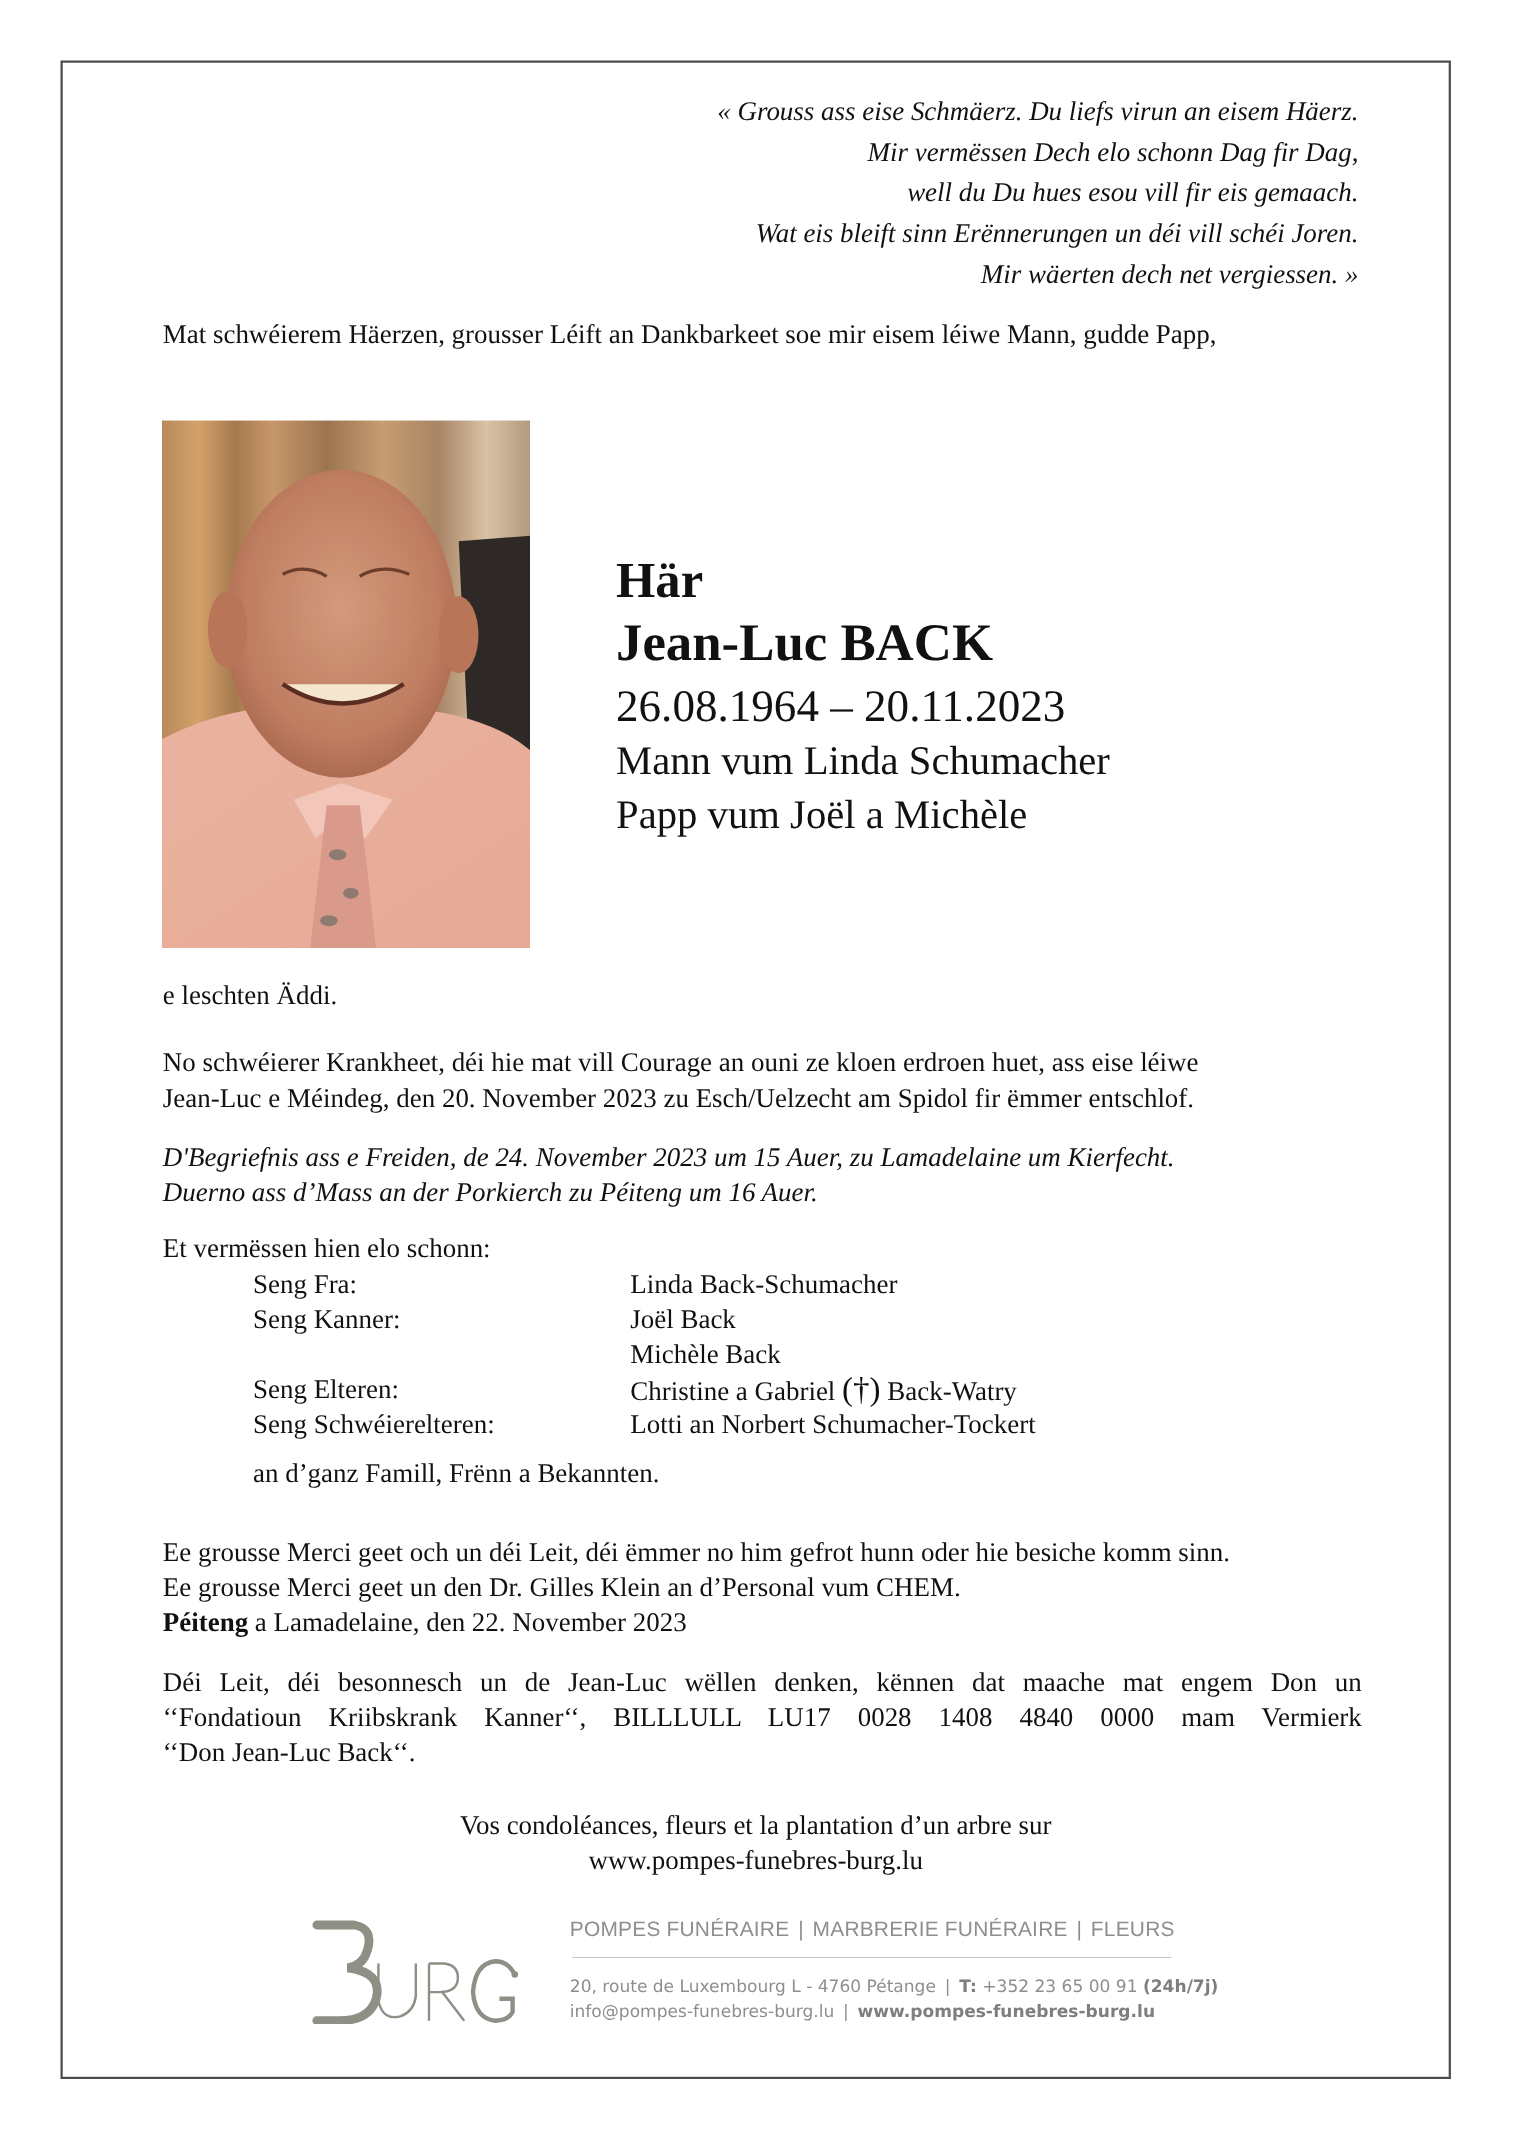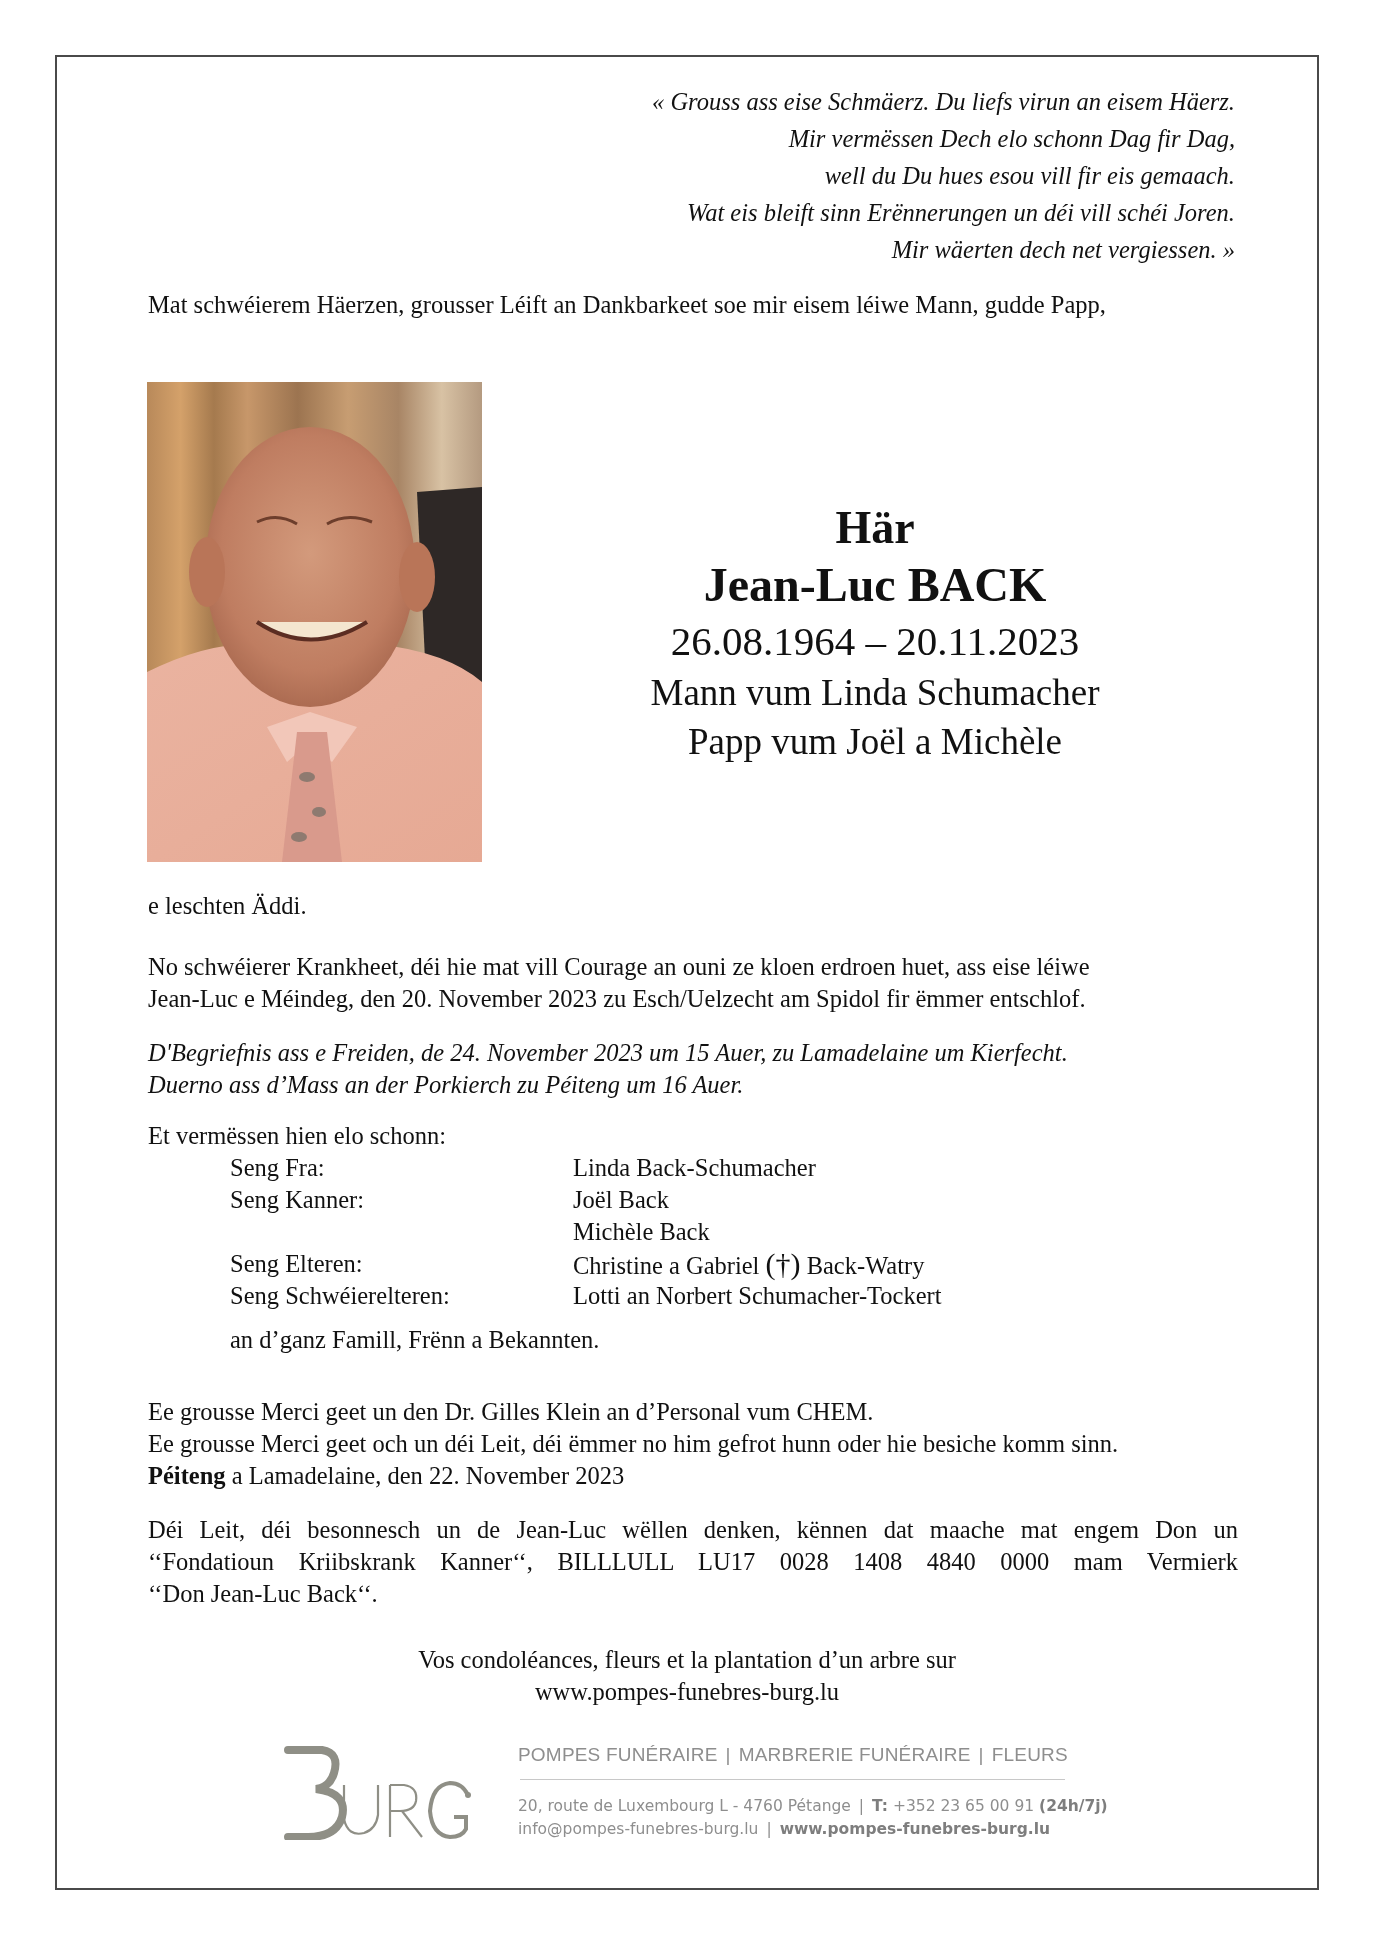--- a/index.html
+++ b/index.html
@@ -8,21 +8,21 @@
   .frame { position: absolute; left: 55px; top: 55px; width: 1264px; height: 1835px;
            border: 2px solid #4a4a4a; box-sizing: border-box; }
   .quote { position: absolute; right: 142px; top: 83px; text-align: right;
            font-style: italic; font-size: 24.5px; line-height: 37px; }
   .quote div { white-space: nowrap; }
   .para { position: absolute; left: 148px; width: 1090px; font-size: 24.5px; line-height: 32px; }
   .para .ln { white-space: nowrap; }
 
   .photo { position: absolute; left: 147px; top: 382px; width: 335px; height: 480px; overflow: hidden; }
 
-  .title-block { position: absolute; left: 560px; width: 630px; top: 500px; text-align: center; }
+  .title-block { position: absolute; left: 560px; width: 630px; top: 500px; text-align: left; }
   .t-har { font-weight: bold; font-size: 46px; line-height: 56px; }
   .t-name { font-weight: bold; font-size: 48px; line-height: 58px; }
   .t-dates { font-size: 41px; line-height: 54px; }
   .t-line { font-size: 37px; line-height: 49px; }
 
   .family { position: absolute; left: 148px; top: 1120px; font-size: 24.5px; line-height: 32px; }
   .family .row { position: relative; height: 32px; white-space: nowrap; }
   .family .lbl { position: absolute; left: 82px; }
   .family .val { position: absolute; left: 425px; }
   .family .dagger { font-size: 30px; }
@@ -141,22 +141,22 @@
   <div class="row">
     <span class="lbl">Seng Schwéierelteren:</span>
     <span class="val">Lotti an Norbert Schumacher-Tockert</span>
   </div>
   <div class="row" style="margin-top:12px;">
     <span class="lbl">an d’ganz Famill, Frënn a Bekannten.</span>
   </div>
 </div>
 
 <div class="para" style="top:1396px;">
+  <div class="ln">Ee grousse Merci geet och un déi Leit, déi ëmmer no him gefrot hunn oder hie besiche komm sinn.</div>
   <div class="ln">Ee grousse Merci geet un den Dr. Gilles Klein an d’Personal vum CHEM.</div>
-  <div class="ln">Ee grousse Merci geet och un déi Leit, déi ëmmer no him gefrot hunn oder hie besiche komm sinn.</div>
   <div class="ln"><b>Péiteng</b><span> a Lamadelaine, den 22. November 2023</span></div>
 </div>
 
 <div class="para" style="top:1514px;">
   <span class="jl" style="display:block;text-align:justify;text-align-last:justify;white-space:normal;">Déi Leit, déi besonnesch un de Jean-Luc wëllen denken, kënnen dat maache mat engem Don un</span>
   <span class="jl" style="display:block;text-align:justify;text-align-last:justify;white-space:normal;">‘‘Fondatioun Kriibskrank Kanner‘‘, BILLLULL LU17 0028 1408 4840 0000 mam Vermierk</span>
   <div class="ln">‘‘Don Jean-Luc Back‘‘.</div>
 </div>
 
 <div class="center-text" style="top:1644px;">

